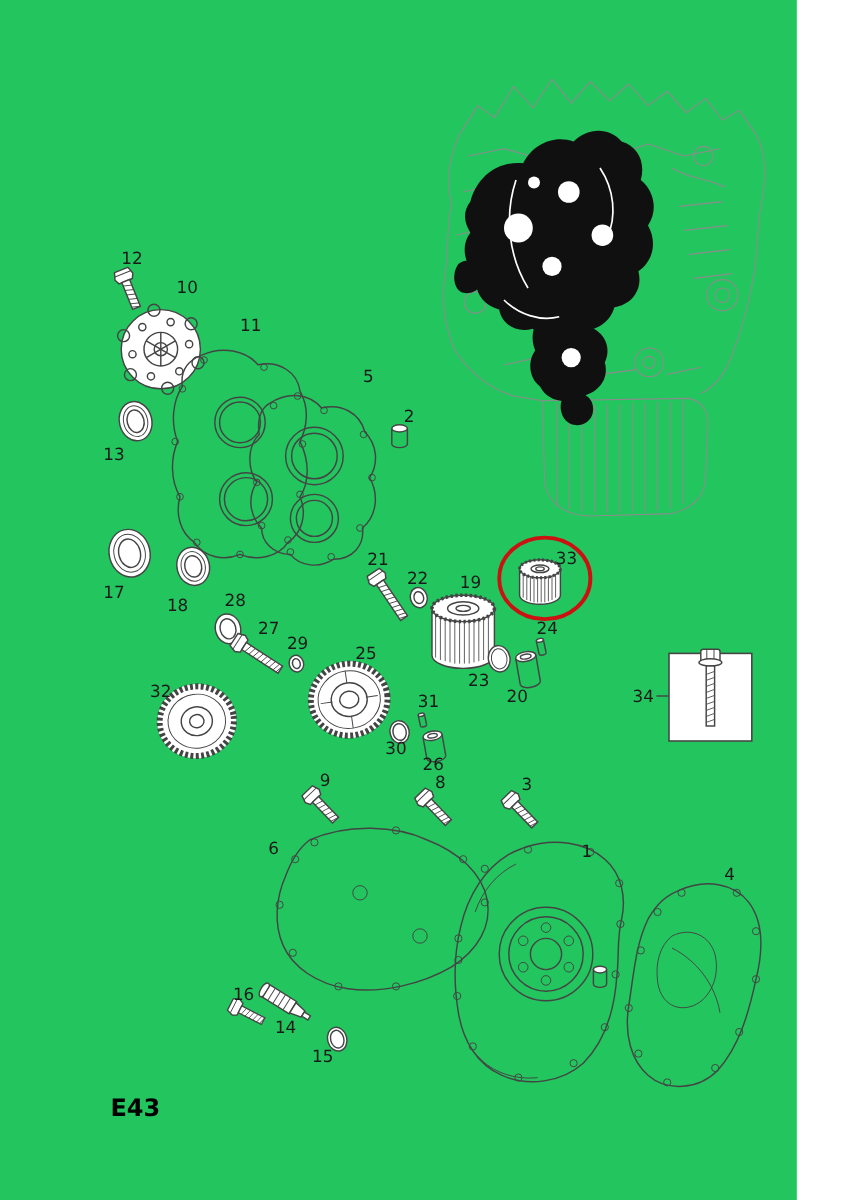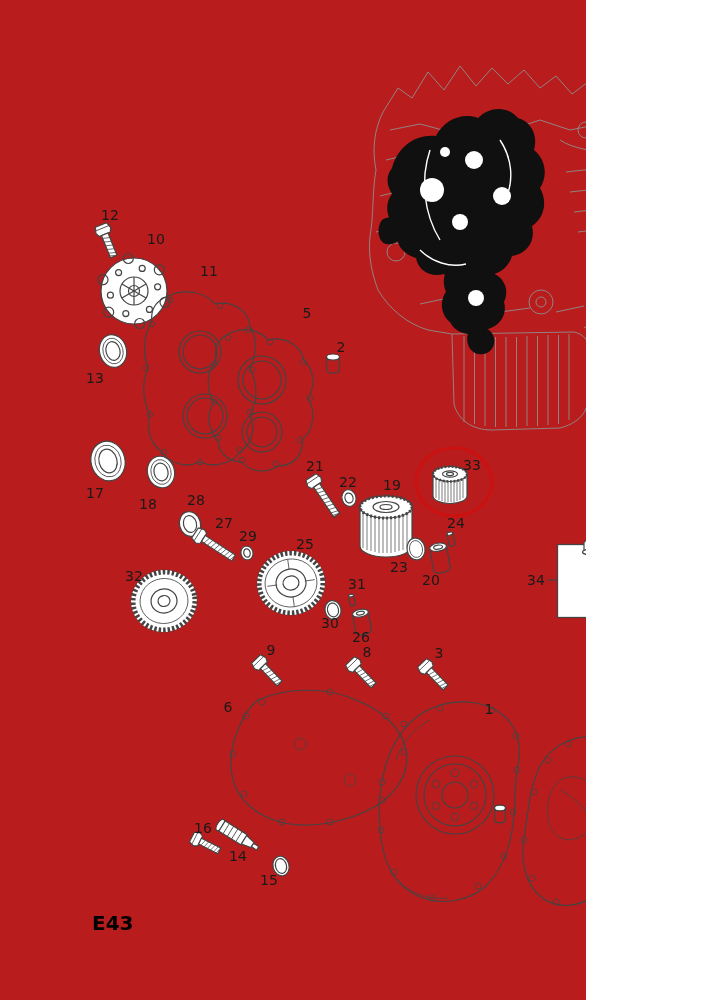--- a/index.html
+++ b/index.html
@@ -1,16 +1,16 @@
 <!DOCTYPE html>
 <html><head>
 <meta charset="utf-8">
 <style>
   html,body{margin:0;padding:0;background:#ffffff;}
-  #page{position:relative;width:586px;height:1000px;background:#b91c1c;overflow:hidden;
+  #page{position:relative;width:664px;height:1000px;background:#22c55e;overflow:hidden;
         font-family:"DejaVu Sans", sans-serif;}
   svg{position:absolute;left:0;top:0;}
   .part-label{font:14px "DejaVu Sans", sans-serif;fill:#1a1a1a;text-anchor:middle;}
   .page-code{font:bold 20px "DejaVu Sans", sans-serif;fill:#000;}
   .ln{stroke:#444;stroke-width:1.2;fill:none;}
   .lnf{stroke:#444;stroke-width:1.2;fill:#fff;}
   .thin{stroke:#444;stroke-width:0.8;fill:none;}
 </style>
 </head>
 <body>

